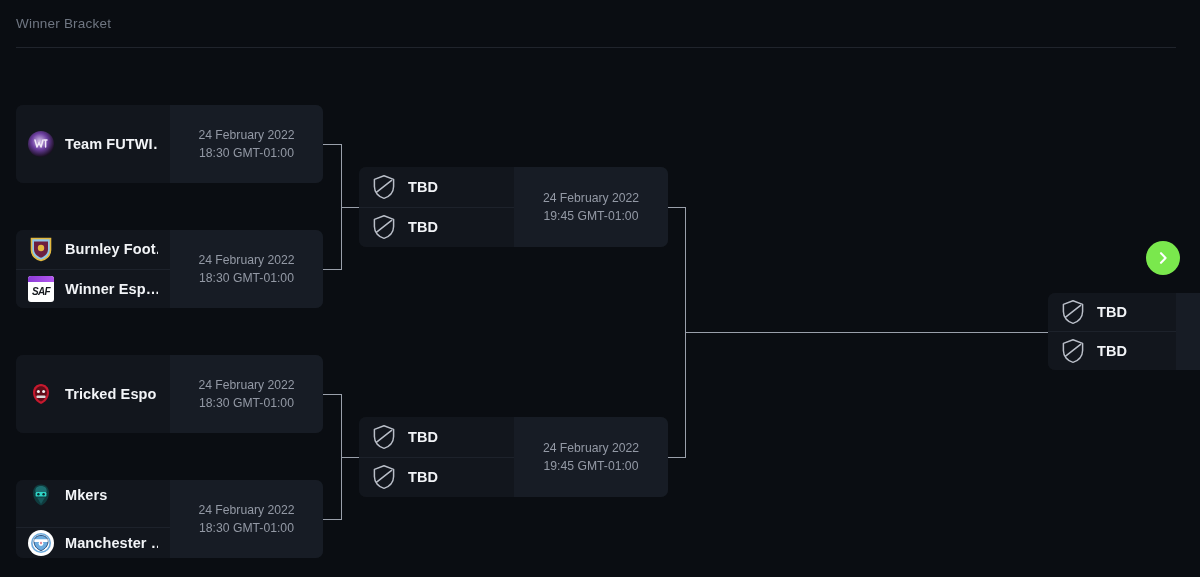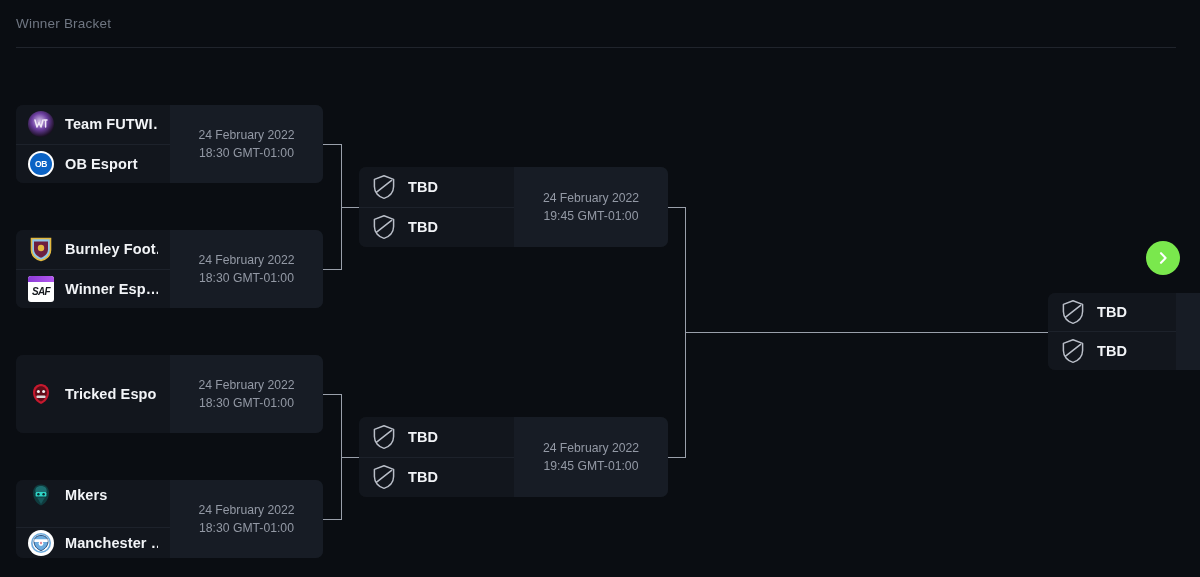--- a/index.html
+++ b/index.html
@@ -141,26 +141,20 @@
     <div class="teams" style="width:154px;">
       <div class="team">
         <span class="logo" style="background:radial-gradient(circle at 45% 40%, #d7c6ea 0%, #6c3fa0 38%, #1b1024 72%, #0e0a14 100%);">
           <svg width="14" height="10" viewBox="0 0 14 10" aria-hidden="true">
             <path d="M1 1 L3 8 L5 3.5 L7 8 L9 1" fill="none" stroke="#f0e9f8" stroke-width="1.5" stroke-linejoin="round" stroke-linecap="round"></path>
             <path d="M10.2 1 L13 1 M11.6 1 L11.6 8" fill="none" stroke="#f0e9f8" stroke-width="1.5" stroke-linecap="round"></path>
           </svg>
         </span>
         <span class="team-name">Team FUTWI…</span>
       </div>
-      <div class="team">
-        <span class="logo" style="background:#ffffff;">
-          <span class="glyph" style="width:22px;height:22px;border-radius:50%;background:#0b63c5;display:flex;align-items:center;justify-content:center;color:#fff;font-size:8.5px;font-weight:700;letter-spacing:-.3px;font-family:'Liberation Sans',sans-serif;">OB</span>
-        </span>
-        <span class="team-name">OB Esport</span>
-      </div>
     </div>
     <div class="datebox">
       <span class="date-line">24 February 2022</span>
       <span class="date-line">18:30 GMT-01:00</span>
     </div>
   </div>
 
   <div class="match" style="left:16px; top:230px; width:307px; height:78px;">
     <div class="teams" style="width:154px;">
       <div class="team">

